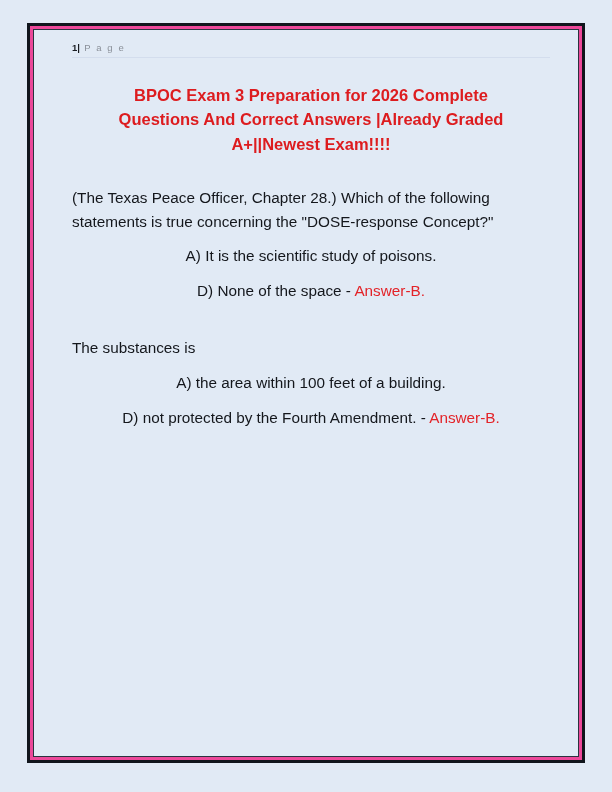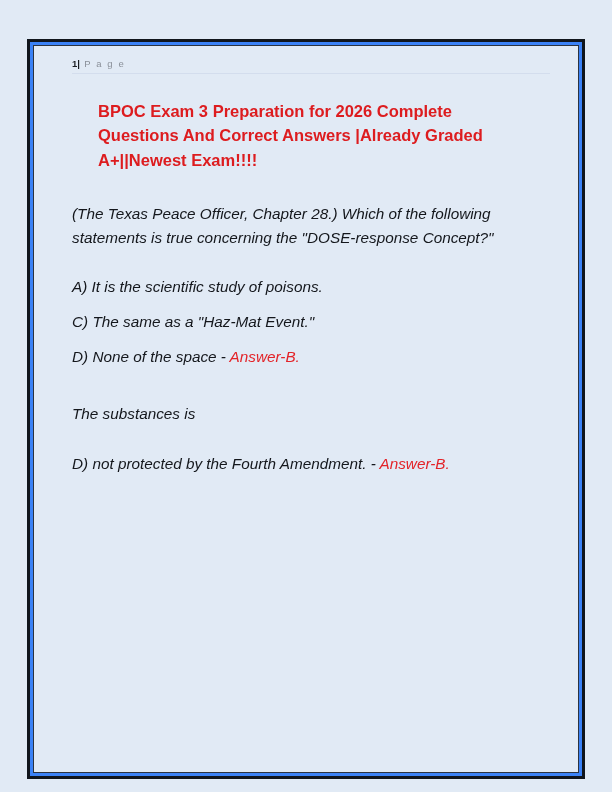--- a/index.html
+++ b/index.html
@@ -9,26 +9,26 @@
   body {
     width: 612px;
     height: 792px;
     background: #e1eaf5;
     font-family: "Liberation Sans", sans-serif;
     overflow: hidden;
   }
   .page-outer {
     position: absolute;
     left: 27px;
-    top: 39px;
+    top: 23px;
     width: 558px;
     height: 740px;
     box-sizing: border-box;
     border: 3px solid #10151c;
-    background: #3b82f6;
+    background: #ec4899;
   }
   .page-inner {
     position: absolute;
     left: 3px;
     top: 3px;
     right: 3px;
     bottom: 3px;
     box-sizing: border-box;
     border: 1px solid #2b3340;
     background: #e1eaf5;
@@ -56,37 +56,38 @@
     font-weight: bold;
     letter-spacing: 0;
   }
   .page-header .pg-bar {
     color: #1a1d22;
     font-weight: bold;
     letter-spacing: 0;
   }
   .doc-title {
     margin: 25px 26px 0 26px;
+    text-align: center;
     color: #dd1c1f;
     font-weight: bold;
     font-size: 16.5px;
     line-height: 1.47;
   }
   .q-block {
     margin-top: 30px;
-    font-style: italic;
   }
   .q-stem {
     font-size: 15.3px;
     line-height: 1.56;
     color: #14171c;
     margin-bottom: 0;
   }
   .opt-list {
-    margin-top: 26px;
+    margin-top: 11px;
+    text-align: center;
   }
   .opt {
     font-size: 15.3px;
     line-height: 1.56;
     color: #14171c;
     margin-bottom: 11px;
   }
   .opt:last-child {
     margin-bottom: 0;
   }
@@ -107,27 +108,27 @@
       <div class="page-header">
         <span class="pg-num">1</span><span class="pg-bar">|</span> <span>P a g e</span>
       </div>
 
       <div class="doc-title">BPOC Exam 3 Preparation for 2026 Complete Questions And Correct Answers |Already Graded A+||Newest Exam!!!!</div>
 
       <div class="q-block">
         <div class="q-stem">(The Texas Peace Officer, Chapter 28.) Which of the following statements is true concerning the "DOSE-response Concept?"</div>
         <div class="opt-list">
           <div class="opt"><span>A) It is the scientific study of poisons.</span></div>
-          <div class="opt"><span>C) The same as a "Haz-Mat Event."</span></div>
           <div class="opt"><span>D) None of the space - </span><span class="answer">Answer-B.</span></div>
         </div>
       </div>
 
       <div class="q-block spacer-2">
         <div class="q-stem">The substances is</div>
         <div class="opt-list">
+          <div class="opt"><span>A) the area within 100 feet of a building.</span></div>
           <div class="opt"><span>D) not protected by the Fourth Amendment. - </span><span class="answer">Answer-B.</span></div>
         </div>
       </div>
 
     </div>
   </div>
 </div>
 
 </body></html>

